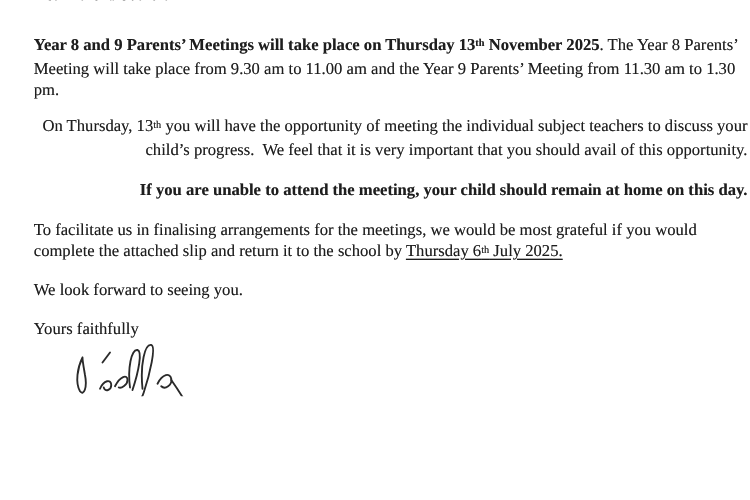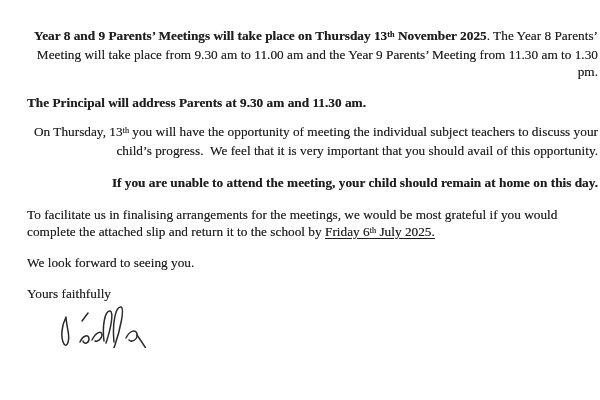--- a/index.html
+++ b/index.html
@@ -29,21 +29,21 @@
     text-shadow: 0 0 0.5px rgba(30,30,30,0.55);
   }
   p { margin: 0; padding: 0; }
   .b { font-weight: bold; }
   .sup {
     font-size: 0.62em;
     position: relative;
     top: -0.42em;
   }
   .u { text-decoration: underline; text-underline-offset: 1.5px; }
-  .mt-p1 { margin-top: 23px; text-align: right; }
+  .mt-p1 { margin-top: 23px; }
   .mt-p2 { margin-top: 14px; }
   .mt-p3 { margin-top: 12px; text-align: right; }
   .mt-p4 { margin-top: 11px; }
   .mt-p5 { margin-top: 15px; text-align: right; }
   .mt-p6 { margin-top: 15px; }
   .mt-p7 { margin-top: 12px; }
   .mt-p8 { margin-top: 14px; }
   .sig {
     display: block;
     margin: 2px 0 0 25px;
@@ -59,28 +59,27 @@
 </head>
 <body>
 
 <div class="page">
   <div class="content">
 
     <p><span>Dear Parent/Guardian</span></p>
 
     <p class="mt-p1"><span class="b"><span>Year 8 and 9 Parents’ Meetings will take place on Thursday 13</span><span class="sup">th</span><span> November 2025</span></span><span>. The Year 8 Parents’ Meeting will take place from 9.30 am to 11.00 am and the Year 9 Parents’ Meeting from 11.30 am to 1.30 pm.</span></p>
 
-    <p class="mt-p2 b"><span>The Principal will address Parents at 9.30 am and 11.30 am.</span></p>
 
     <p class="mt-p3"><span>On Thursday, 13</span><span class="sup">th</span><span> you will have the opportunity of meeting the individual subject teachers to discuss your child’s progress.&nbsp; We feel that it is very important that you should avail of this opportunity.</span></p>
 
 
     <p class="mt-p5 b"><span>If you are unable to attend the meeting, your child should remain at home on this day.</span></p>
 
-    <p class="mt-p6"><span>To facilitate us in finalising arrangements for the meetings, we would be most grateful if you would complete the attached slip and return it to the school by </span><span class="u"><span>Friday 6</span><span class="sup">th</span><span> July 2025.</span></span></p>
+    <p class="mt-p6"><span>To facilitate us in finalising arrangements for the meetings, we would be most grateful if you would complete the attached slip and return it to the school by </span><span class="u"><span>Thursday 6</span><span class="sup">th</span><span> July 2025.</span></span></p>
 
     <p class="mt-p7"><span>We look forward to seeing you.</span></p>
 
     <p class="mt-p8"><span>Yours faithfully</span></p>
 
     <svg class="sig" width="100" height="44" viewBox="0 0 100 44" aria-hidden="true">
       <path d="M14,13 C10,21 8,33 12,40 C15,44 18,37 16,27 C15,21 14,16 14,13"></path>
       <path d="M30,17 L36,9"></path>
       <path d="M28,38 C31,31 37,30 37,35 C37,39 32,41 31,37"></path>
       <path d="M40,36 C44,28 50,26 50,31 C50,35 45,38 43,37"></path>

